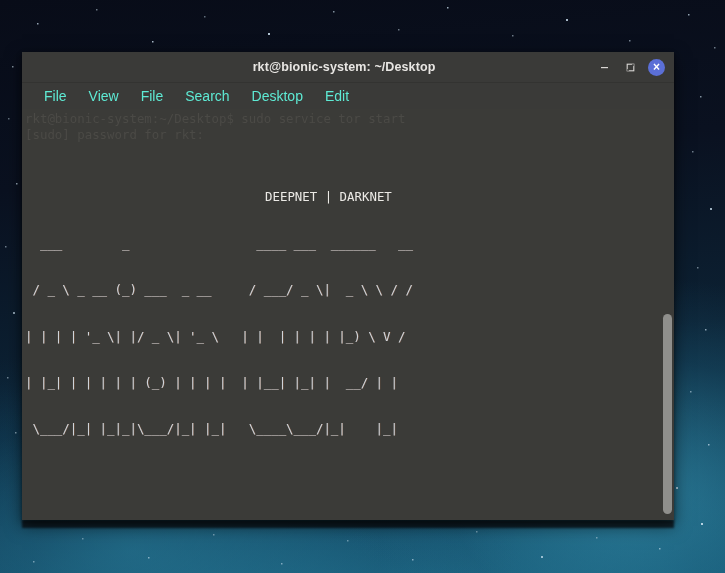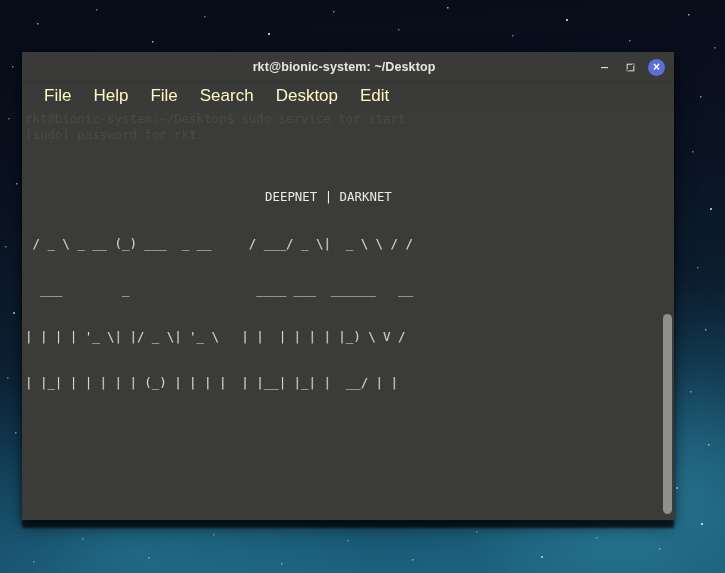--- a/index.html
+++ b/index.html
@@ -97,22 +97,22 @@
   .menubar {
     height: 26px;
     background: #3a3a38;
     display: flex;
     align-items: center;
     padding-left: 22px;
     gap: 22px;
   }
 
   .menu-item {
-    color: #fef9c3;
-    font-size: 17px;
+    color: #5eead4;
+    font-size: 14px;
     font-family: "Liberation Sans", sans-serif;
     white-space: nowrap;
   }
 
   
   .term-wrap {
     position: relative;
     height: 411px;
     background: #3b3b38;
     overflow: hidden;
@@ -268,40 +268,41 @@
           <rect x="2.2" y="2.2" width="6.6" height="6.6" fill="none" stroke="#d9d7d4" stroke-width="1.1"></rect>
           <line x1="2.4" y1="8.6" x2="8.6" y2="2.4" stroke="#3a3a38" stroke-width="1.6"></line>
         </svg>
       </div>
       <div class="win-btn close">×</div>
     </div>
   </div>
 
   <div class="menubar">
     <span class="menu-item">File</span>
-    <span class="menu-item">Help</span>
+    <span class="menu-item">View</span>
     <span class="menu-item">File</span>
     <span class="menu-item">Search</span>
     <span class="menu-item">Desktop</span>
     <span class="menu-item">Edit</span>
   </div>
 
   <div class="term-wrap">
 
     <div class="ghost"><span>rkt@bionic-system:~/Desktop$ sudo service tor start</span>
 <span>[sudo] password for rkt:</span></div>
 
     <div class="term">
 
       <div class="banner-zone">
         <div class="deepnet line">DEEPNET | DARKNET</div>
+        <div class="ascii">  ___        _                 ____ ___  ______   __</div>
         <div class="ascii"> / _ \ _ __ (_) ___  _ __     / ___/ _ \|  _ \ \ / /</div>
-        <div class="ascii">  ___        _                 ____ ___  ______   __</div>
         <div class="ascii">| | | | '_ \| |/ _ \| '_ \   | |  | | | | |_) \ V / </div>
         <div class="ascii">| |_| | | | | | (_) | | | |  | |__| |_| |  __/ | |  </div>
+        <div class="ascii"> \___/|_| |_|_|\___/|_| |_|   \____\___/|_|    |_|  </div>
       </div>
 
       <div class="blank"></div>
       
 
       
 
       
       
 

